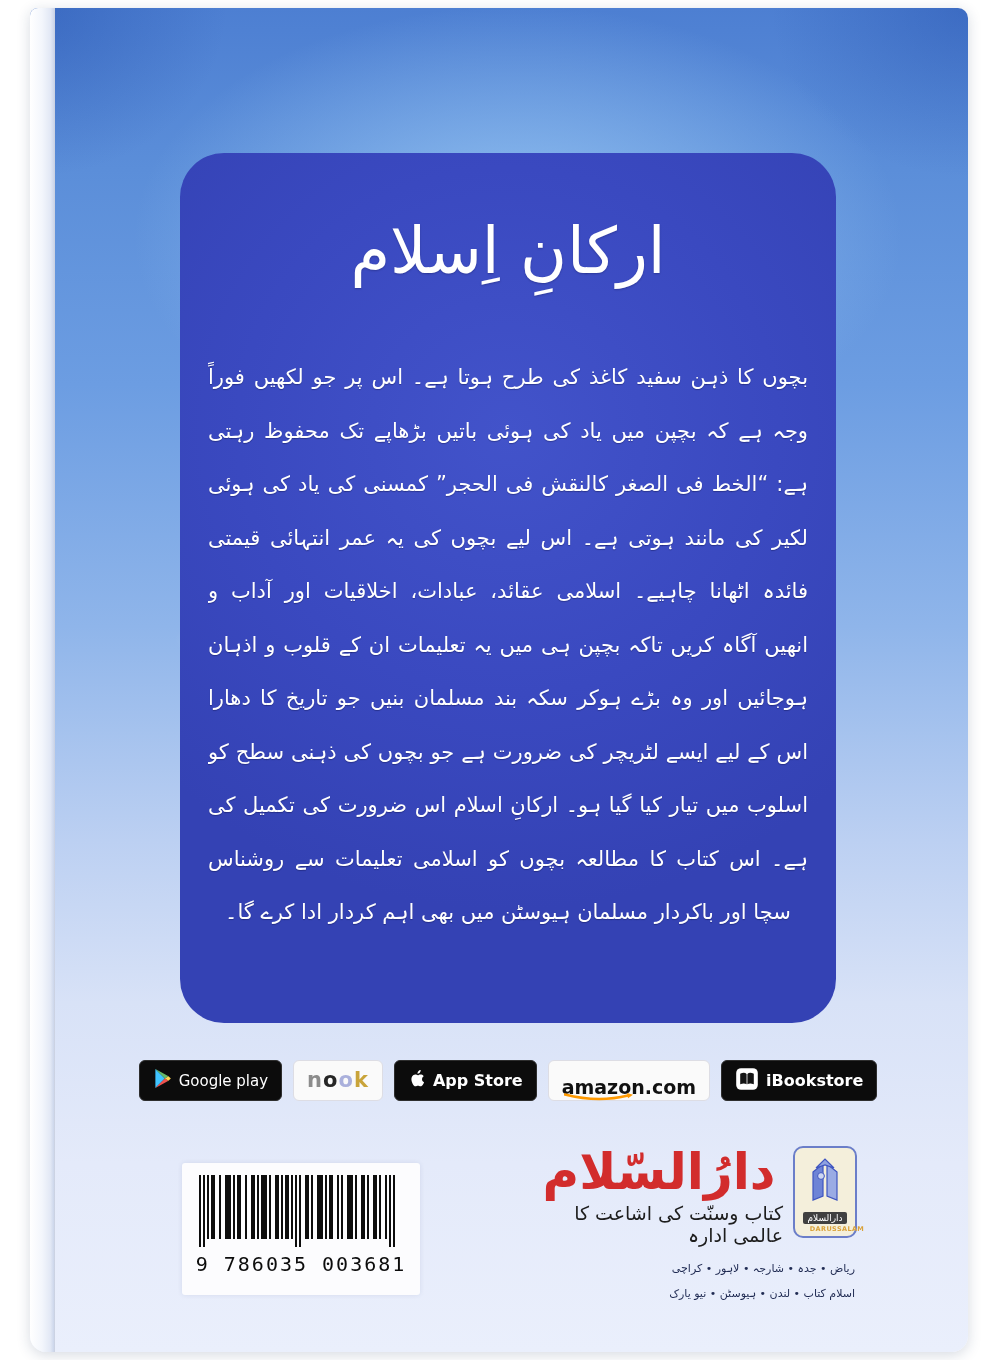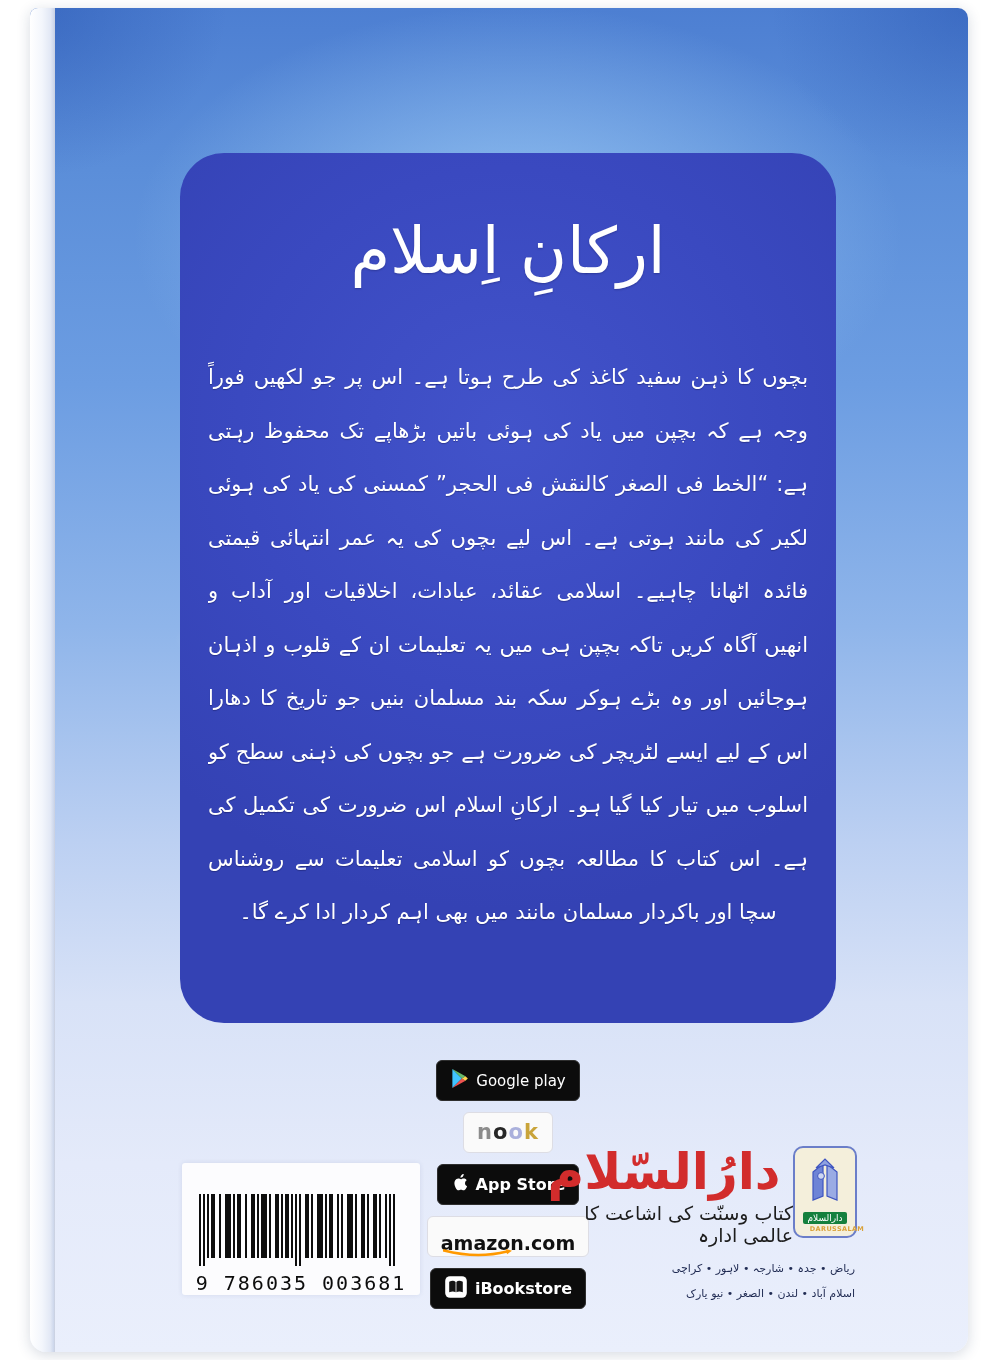--- a/index.html
+++ b/index.html
@@ -42,21 +42,21 @@
   }
   .blurb .line{
     height:53.5px;line-height:53.5px;font-size:21px;
     text-align:justify;text-align-last:justify;overflow:hidden;
     text-shadow:0 1px 1px rgba(0,0,40,.3);
   }
   .blurb .line:last-child{text-align-last:center;}
   
   .badges{
     position:absolute;left:150px;top:1052px;width:656px;
-    display:flex;justify-content:center;align-items:center;gap:11px;flex-direction:column;
+    display:flex;justify-content:center;align-items:center;gap:11px;
   }
   .badge{
     height:41px;border-radius:6px;display:flex;align-items:center;gap:7px;
     padding:0 13px;box-sizing:border-box;white-space:nowrap;
   }
   .badge.dark{background:#0c0c0c;border:1px solid #2e2e2e;color:#fff;}
   .badge.light{background:#fafafa;border:1px solid #dddde4;color:#111;}
   .badge .lbl{font-size:15px;color:#fff;}
   .badge .lbl.bold{font-weight:bold;font-size:16px;}
   .nook-word{font-size:21px;font-weight:bold;letter-spacing:1px;line-height:1;}
@@ -64,42 +64,42 @@
   .nook-o1{color:#262626;}
   .nook-o2{color:#aab0dc;}
   .nook-k{color:#c9a43a;}
   .amazon-wrap{position:relative;display:inline-block;padding-bottom:8px;margin-top:20px;}
   .amazon-text{font-size:19px;font-weight:bold;color:#111;}
   .amazon-smile{position:absolute;left:2px;bottom:0;}
   
   .barcode{
     position:absolute;left:152px;top:1155px;width:238px;height:132px;
     background:#fcfcfe;border-radius:3px;box-shadow:0 0 5px rgba(40,60,110,.10);
-    display:flex;flex-direction:column;align-items:center;padding-top:20px;box-sizing:border-box;justify-content:flex-end;
+    display:flex;flex-direction:column;align-items:center;padding-top:12px;box-sizing:border-box;
   }
   .barcode-number{
     font-family:"DejaVu Sans Mono",monospace;font-size:20px;letter-spacing:2px;
     color:#0c0c0c;margin-top:1px;
   }
   
   .publisher{position:absolute;left:505px;top:1138px;width:322px;}
-  .pub-row{display:flex;justify-content:flex-end;align-items:flex-start;}
+  .pub-row{display:flex;justify-content:flex-end;align-items:flex-start;gap:10px;}
   .pub-text{display:flex;flex-direction:column;align-items:center;}
   .pub-name{
     color:#d22c2c;font-size:50px;font-weight:bold;direction:rtl;line-height:1.05;
   }
   .pub-tagline{color:#1d1d1d;font-size:19px;direction:rtl;margin-top:3px;}
   .pub-logo{
     width:64px;height:92px;background:#f4efdb;border:2px solid #6b7ec9;border-radius:10px;
     box-sizing:border-box;display:flex;flex-direction:column;align-items:center;
     justify-content:flex-end;padding-bottom:3px;position:relative;flex:0 0 auto;
   }
   .pub-logo svg{position:absolute;top:6px;left:50%;transform:translateX(-50%);}
   .logo-band{
-    background:#15803d;color:#ffffff;font-size:9px;line-height:12px;direction:rtl;
+    background:#404040;color:#ffffff;font-size:9px;line-height:12px;direction:rtl;
     padding:0 4px;border-radius:2px;z-index:2;
   }
   .logo-en{color:#d9a23a;font-size:6.5px;font-weight:bold;letter-spacing:.4px;margin-top:1px;z-index:2;padding-left:24px;}
   .cities{
     margin-top:10px;direction:rtl;text-align:right;color:#1f2a52;
     font-size:11px;line-height:25px;padding-right:2px;
   }
 </style>
 </head>
 <body>
@@ -113,21 +113,21 @@
       <div class="line">بچوں کا ذہن سفید کاغذ کی طرح ہوتا ہے۔ اس پر جو لکھیں فوراً نقش ہوجاتا ہے۔ یہی</div>
       <div class="line">وجہ ہے کہ بچپن میں یاد کی ہوئی باتیں بڑھاپے تک محفوظ رہتی ہیں۔ عربی کا مقولہ</div>
       <div class="line">ہے: “الخط فی الصغر کالنقش فی الحجر” کمسنی کی یاد کی ہوئی بات پتھر پر</div>
       <div class="line">لکیر کی مانند ہوتی ہے۔ اس لیے بچوں کی یہ عمر انتہائی قیمتی ہے۔ اس سے بھرپور</div>
       <div class="line">فائدہ اٹھانا چاہیے۔ اسلامی عقائد، عبادات، اخلاقیات اور آداب و معاملات سے</div>
       <div class="line">انھیں آگاہ کریں تاکہ بچپن ہی میں یہ تعلیمات ان کے قلوب و اذہان میں راسخ</div>
       <div class="line">ہوجائیں اور وہ بڑے ہوکر سکہ بند مسلمان بنیں جو تاریخ کا دھارا بدل دیں۔ یقیناً</div>
       <div class="line">اس کے لیے ایسے لٹریچر کی ضرورت ہے جو بچوں کی ذہنی سطح کو ملحوظ رکھ کر عام فہم</div>
       <div class="line">اسلوب میں تیار کیا گیا ہو۔ ارکانِ اسلام اس ضرورت کی تکمیل کی سعی جمیل</div>
       <div class="line">ہے۔ اس کتاب کا مطالعہ بچوں کو اسلامی تعلیمات سے روشناس کرانے کے ساتھ</div>
-      <div class="line">سچا اور باکردار مسلمان مانند میں بھی اہم کردار ادا کرے گا۔</div>
+      <div class="line">سچا اور باکردار مسلمان ہیوسٹن میں بھی اہم کردار ادا کرے گا۔</div>
     </div>
   </div>
 
   <div class="badges">
 
     <div class="badge dark">
       <span>
         <svg width="19" height="21" viewBox="0 0 24 26">
           <path d="M3 1v24l12-12z" fill="#40c4ff"></path>
           <path d="M3 1l12 12 4.6-2.7z" fill="#66bb6a"></path>
@@ -233,16 +233,16 @@
           <path d="M32 18 L22 10 L22 42 L32 46 Z" fill="#9aabe4" stroke="#3f55c0" stroke-width="1.2"></path>
           <path d="M11 14 L20 5 L29 14 L20 11 Z" fill="#8fa2e0" stroke="#3f55c0" stroke-width="1.2"></path>
           <circle cx="16" cy="22" r="3.4" fill="#cdd6f2" stroke="#3f55c0" stroke-width="1"></circle>
         </svg>
         <span class="logo-band">دارالسلام</span>
         <span class="logo-en">DARUSSALAM</span>
       </div>
     </div>
     <div class="cities">
       <div>ریاض • جدہ • شارجہ • لاہور • کراچی</div>
-      <div>اسلام آباد • لندن • الصغر • نیو یارک</div>
+      <div>اسلام کتاب • لندن • ہیوسٹن • نیو یارک</div>
     </div>
   </div>
 </div>
 
 </body></html>

